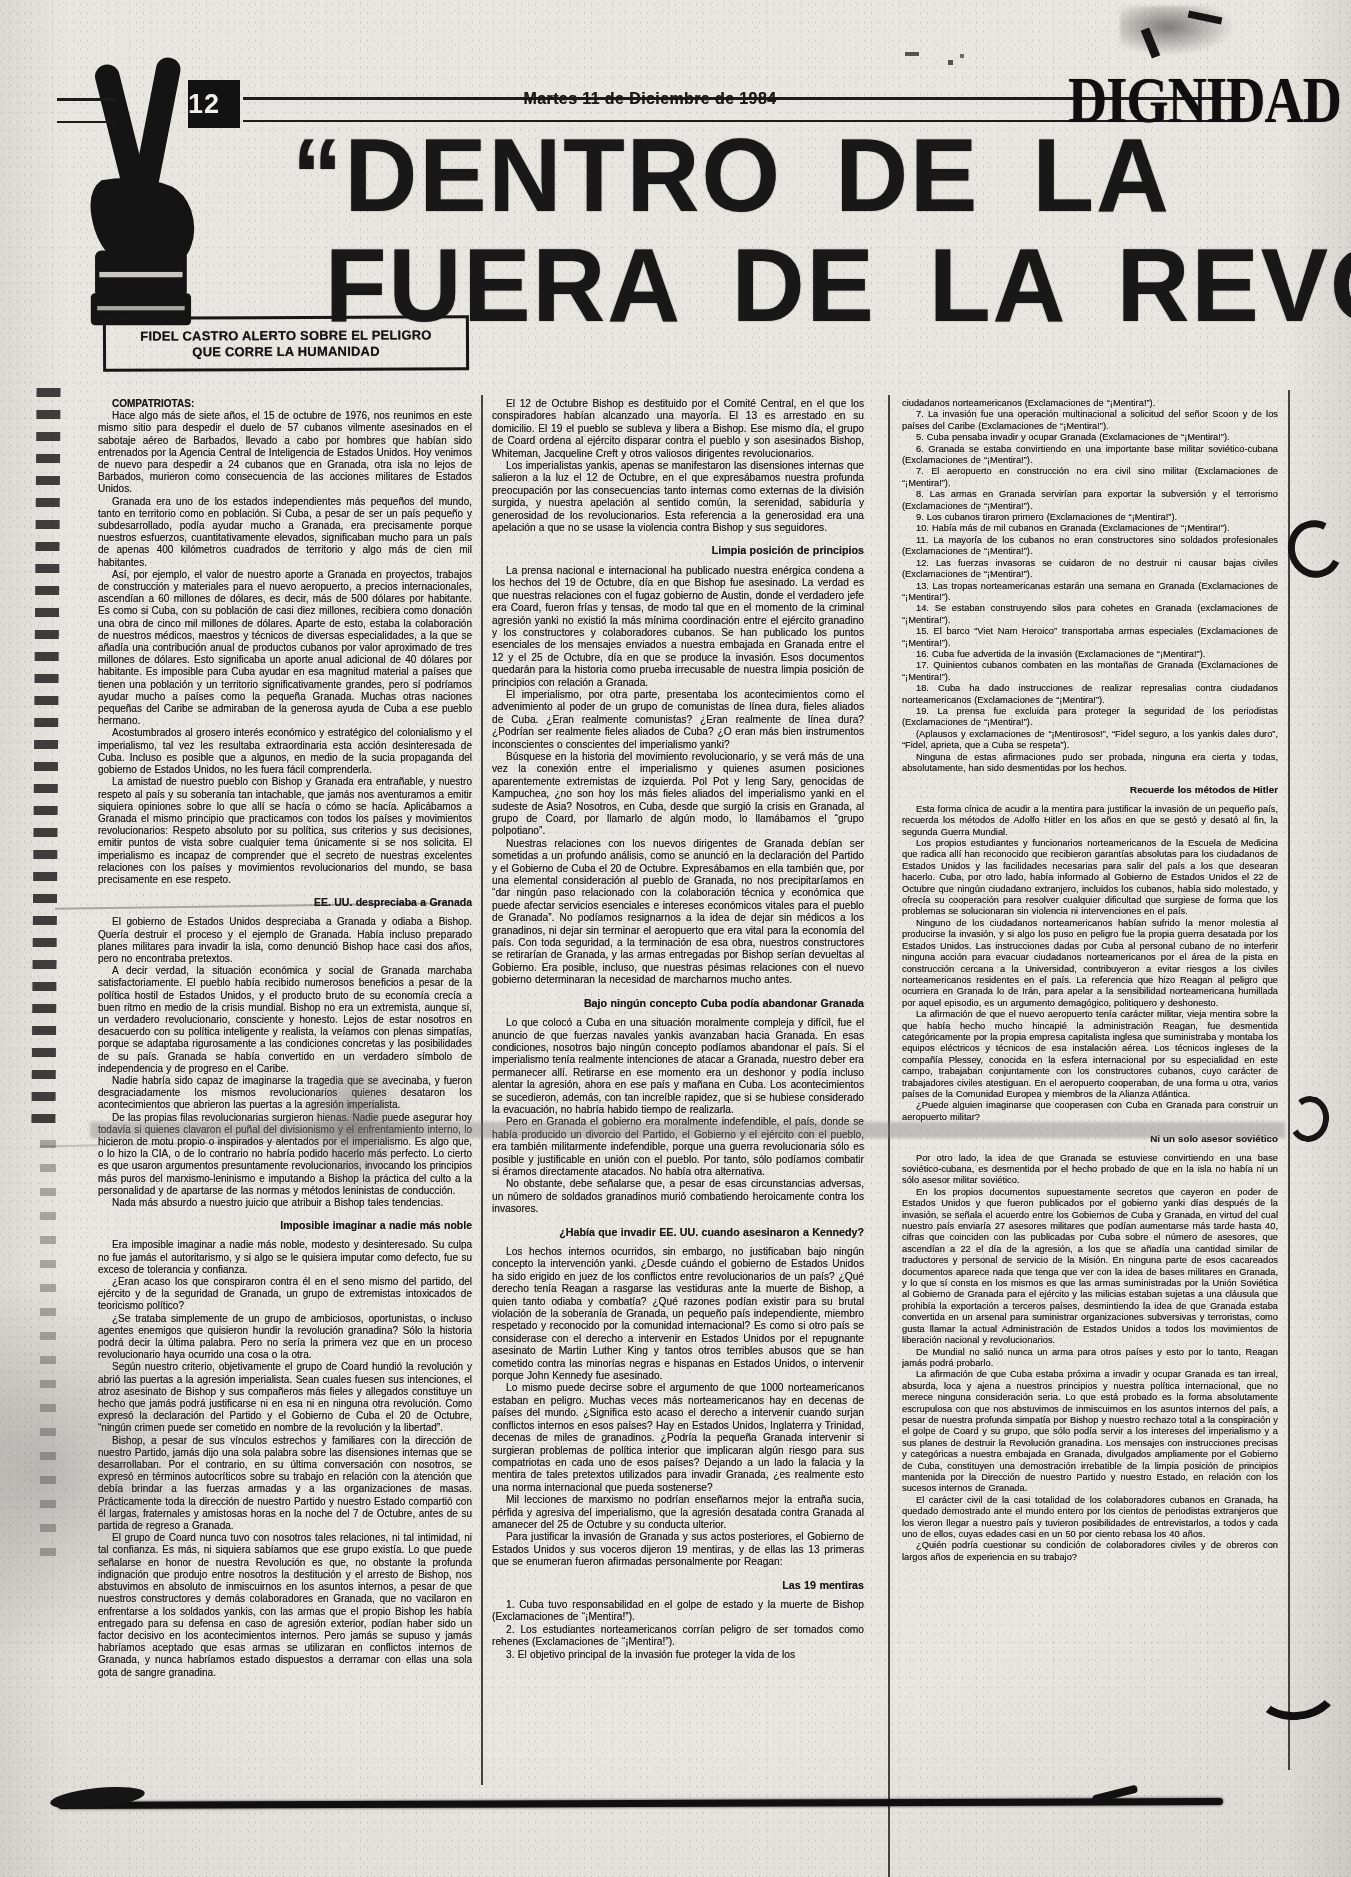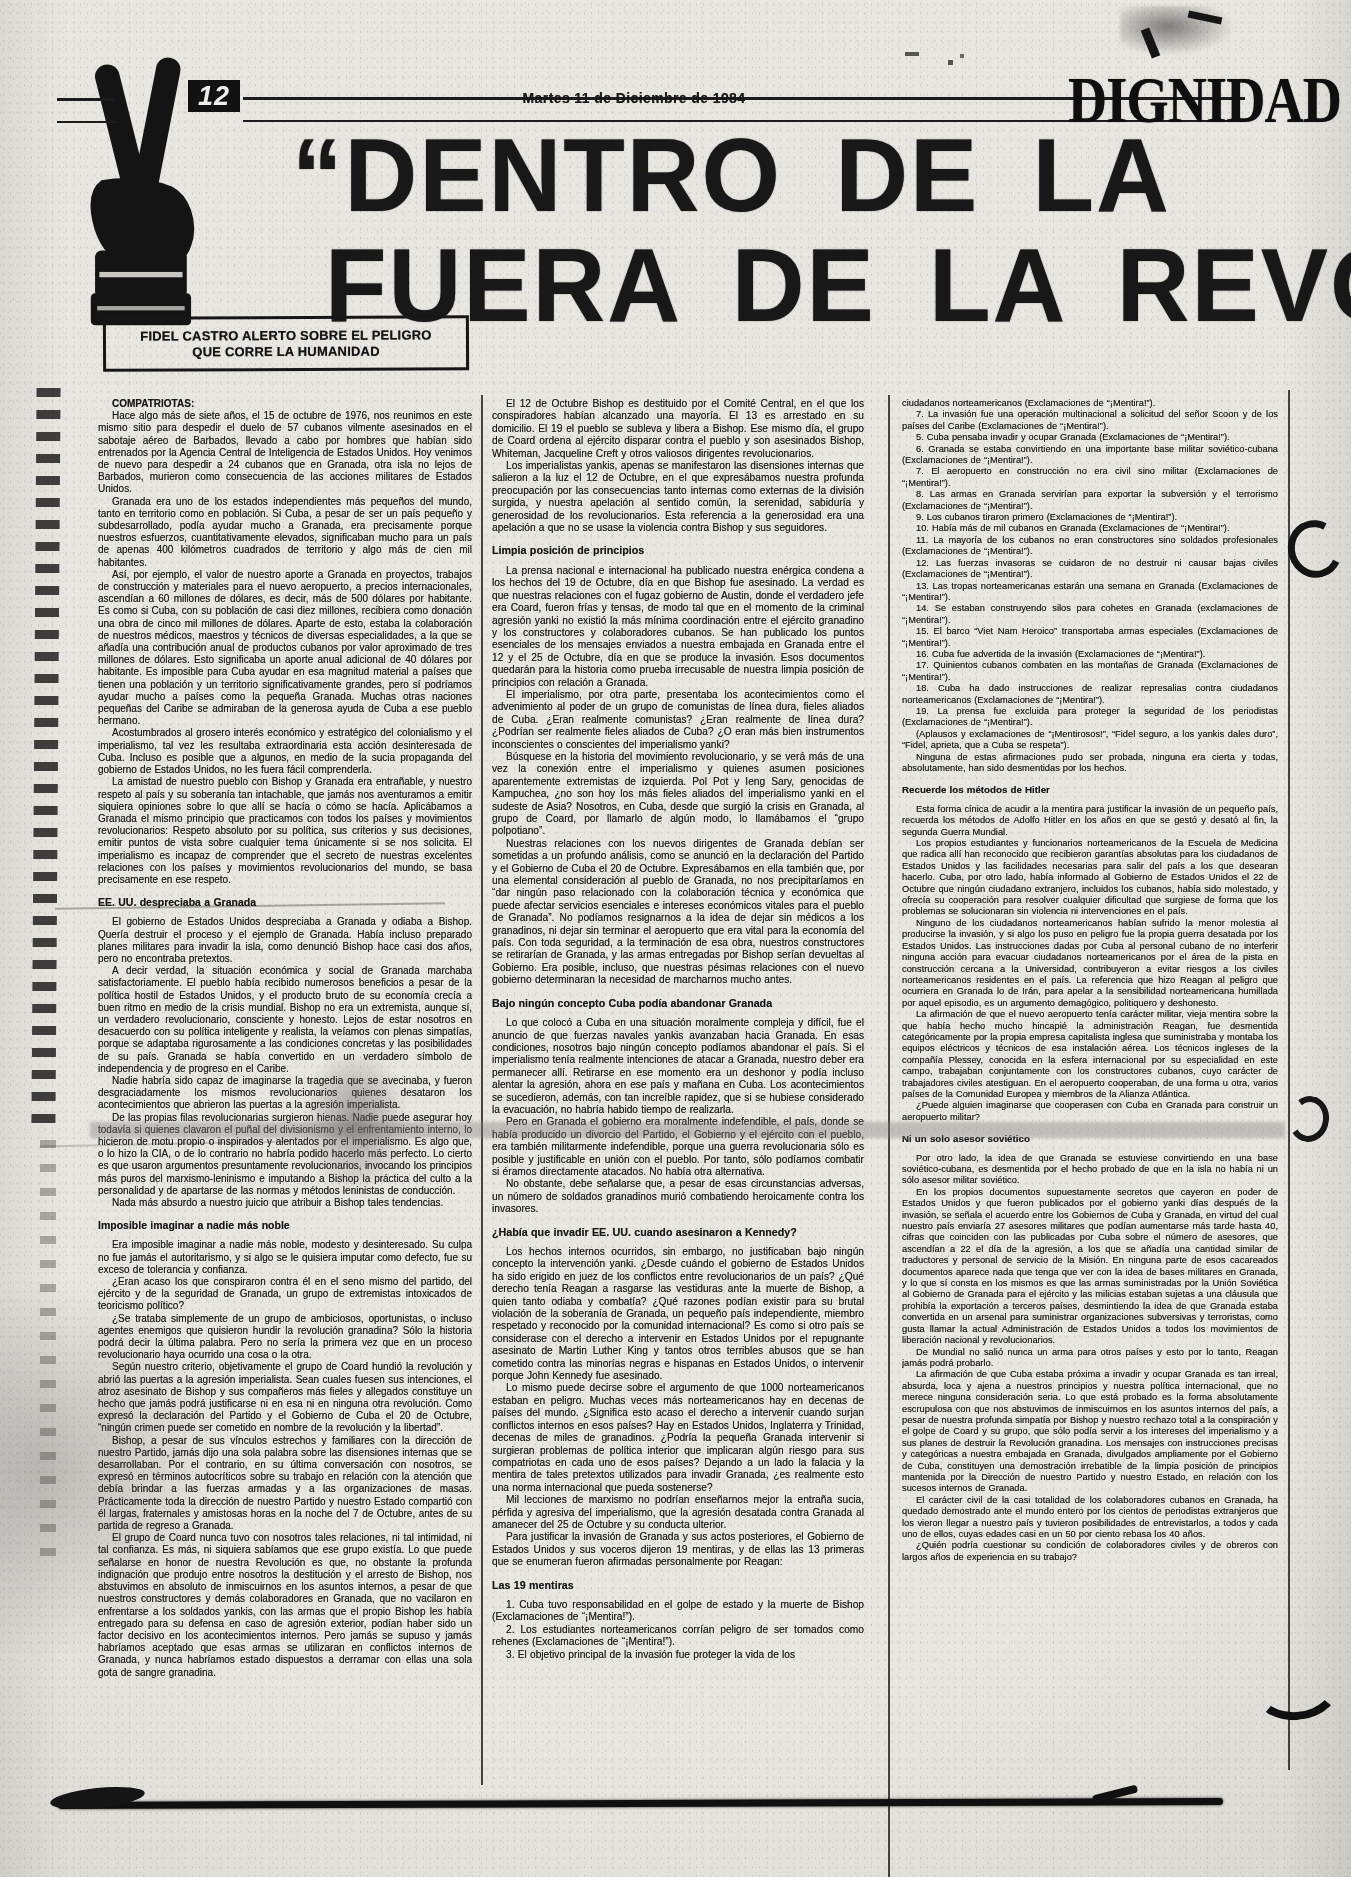--- a/index.html
+++ b/index.html
@@ -14,26 +14,26 @@
       radial-gradient(rgba(0,0,0,.10) .7px, transparent 1.05px),
       radial-gradient(rgba(255,255,255,.55) .6px, transparent .9px);
     background-size: 7px 9px, 11px 5px, 13px 17px, 9px 12px;
     background-position: 0 0, 3px 5px, 7px 2px, 1px 8px; }
   .vignette { position:absolute; inset:0; pointer-events:none;
     background:
       radial-gradient(ellipse 125% 105% at 45% 35%, transparent 55%, rgba(50,50,50,.16) 95%),
       linear-gradient(to right, rgba(0,0,0,.06), transparent 5%, transparent 95%, rgba(0,0,0,.07)); }
 
   
-  .pagenum { position:absolute; left:188px; top:80px; width:52px; height:32px;
+  .pagenum { position:absolute; left:188px; top:80px; width:52px; height:48px;
     background:#121212; color:#efeeea; font-weight:bold; font-size:27px;
-    display:flex; align-items:center; justify-content:center; letter-spacing:1px;font-style:italic; }
+    display:flex; align-items:center; justify-content:flex-start; letter-spacing:1px; }
   .hrule { position:absolute; background:#1c1c1c; }
-  .dateline { position:absolute; left:324px; top:90px; width:620px; text-align:center;
-    font-weight:bold; font-size:14px; letter-spacing:.4px; text-shadow:0 0 .6px rgba(0,0,0,.6); }
+  .dateline { position:absolute; left:340px; top:90px; width:620px; text-align:center;
+    font-weight:bold; font-size:16px; letter-spacing:.4px; text-shadow:0 0 .6px rgba(0,0,0,.6); }
   .masthead { position:absolute; left:1068px; top:62px; font-family:"Liberation Serif", serif;
     font-weight:bold; font-size:66px; letter-spacing:-1px; transform:scaleX(.82);
     transform-origin:left top; color:#0f0f0f; text-shadow:0 0 1px rgba(0,0,0,.7); }
 
   .hand { position:absolute; left:78px; top:42px; width:128px; height:302px; }
   .hand svg { width:100%; height:100%; }
 
   
   .headline { position:absolute; font-weight:bold; font-size:104px; letter-spacing:2px;
     word-spacing:24px; white-space:nowrap; transform:scaleX(.97); transform-origin:left top;
@@ -49,21 +49,21 @@
 
   
   .col { position:absolute; top:398px; overflow:hidden; text-align:justify; color:#191919;
     text-shadow:0 0 .5px rgba(0,0,0,.5); word-spacing:.4px; }
   .c0 { left:98px;  width:374px; height:1385px; font-size:10px;   line-height:12.2px; }
   .c1 { left:492px; width:372px; height:1480px; font-size:10.2px; line-height:12.4px; }
   .c2 { left:902px; width:376px; height:1378px; font-size:9.3px;  line-height:11.4px; }
   .para { margin:0; text-indent:14px; }
   .para.cont { text-indent:0; }
   .para.lead { font-weight:bold; }
-  .subhead { margin:10px 0 8px; text-align:left; font-size:1.05em; font-weight:bold; }
+  .subhead { margin:10px 0 8px; text-align:right; font-size:1.05em; font-weight:bold; }
 
   .vrule { position:absolute; width:2px; background:#262626; opacity:.85; }
 
   
   .sprockets { position:absolute; left:34px; top:388px; width:24px; height:736px; opacity:.8;
     background:repeating-linear-gradient(#141414 0 9px, transparent 9px 22px); transform:rotate(.4deg); }
   .sprockets2 { position:absolute; left:40px; top:1140px; width:16px; height:430px; opacity:.3;
     background:repeating-linear-gradient(#141414 0 8px, transparent 8px 24px); }
   .corner-blob { position:absolute; left:-30px; top:1280px; width:250px; height:380px; pointer-events:none;
     background:radial-gradient(ellipse at 30% 50%, rgba(70,70,70,.28), transparent 70%); filter:blur(2px); }

